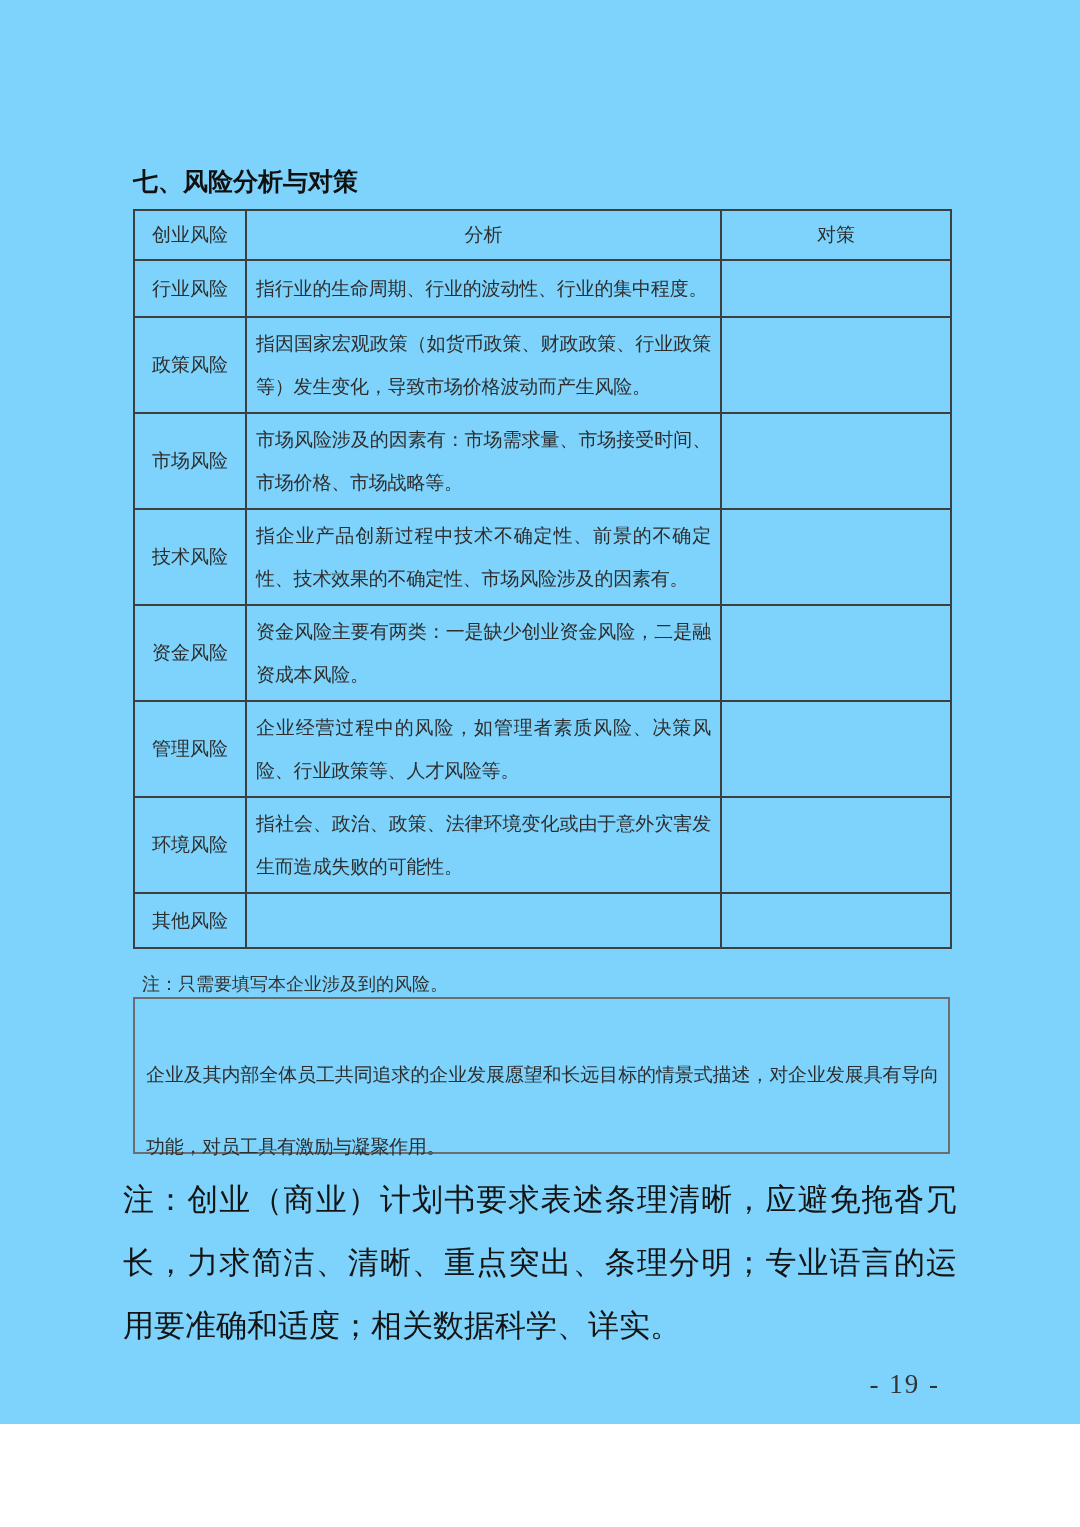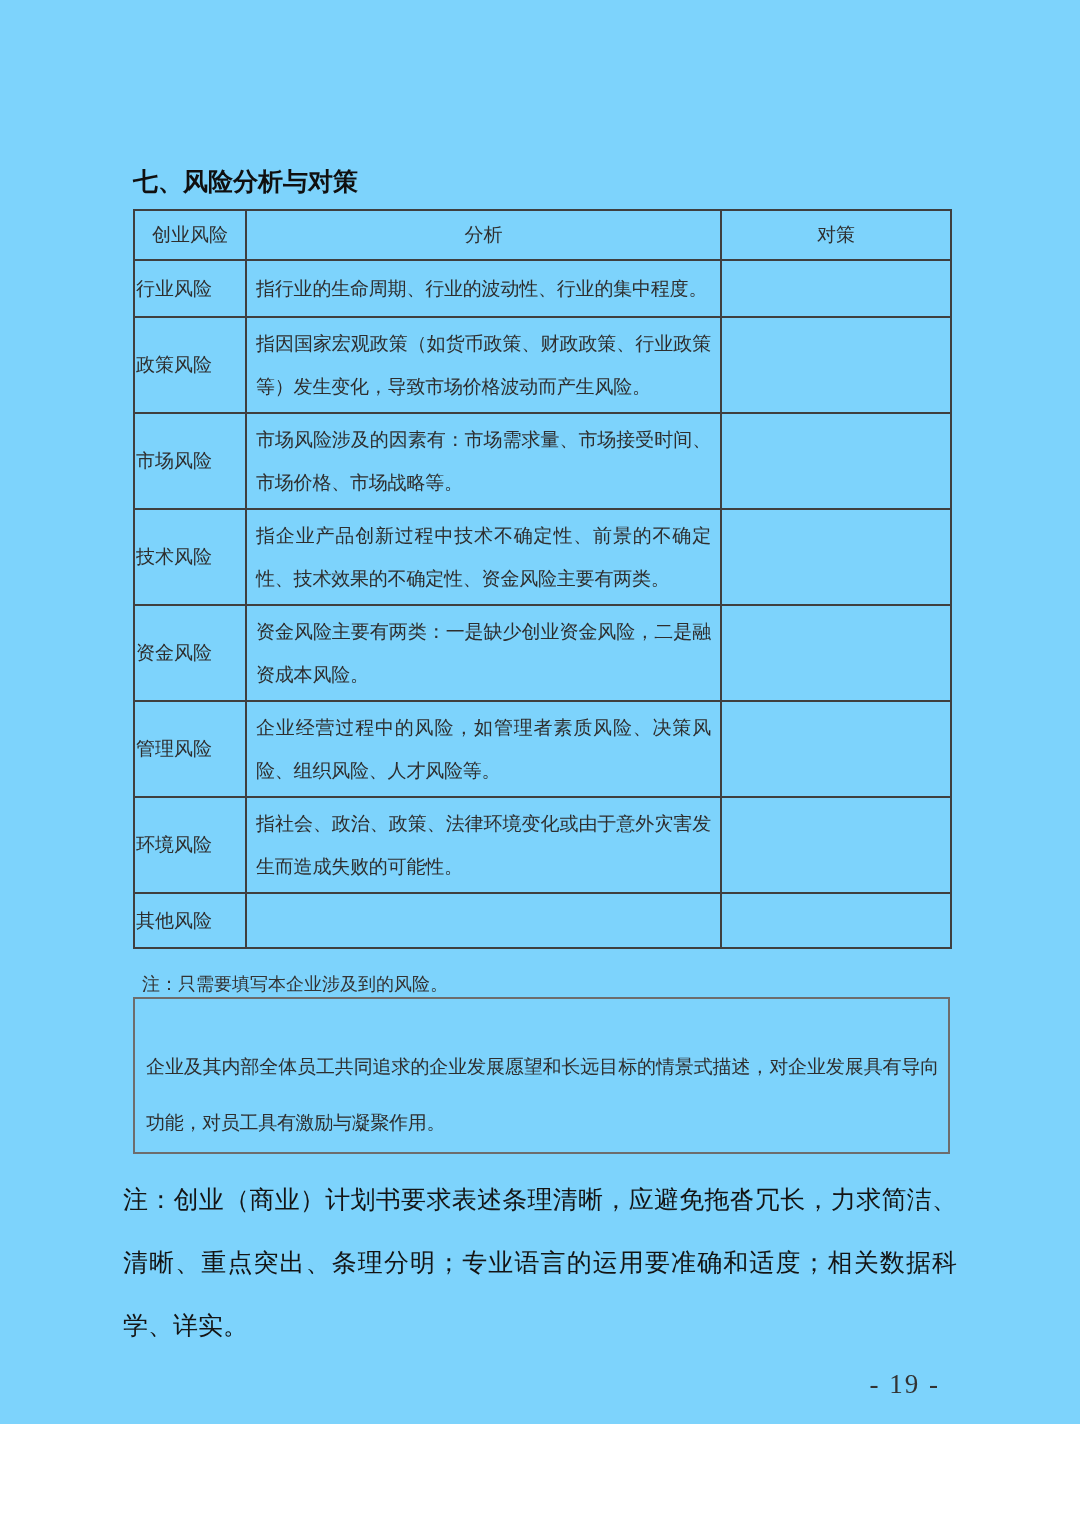--- a/index.html
+++ b/index.html
@@ -39,21 +39,21 @@
   table.risk .c3 { width: 230px; }
   table.risk th, table.risk td {
     border: 2px solid #3f3f3f;
     font-weight: 400;
     font-size: 19px;
     color: #2e2e2e;
     vertical-align: middle;
     overflow: hidden;
   }
   th.hdr { text-align: center; }
-  td.risk-name { text-align: left; }
+  td.risk-name { text-align: center; }
   td.analysis {
     padding: 4px 9px;
     line-height: 43px;
     text-align: justify;
     letter-spacing: -0.2px;
   }
   td.counter { padding: 6px 9px; }
   tr.r-head { height: 50px; }
   tr.r-s    { height: 57px; }
   tr.r-d    { height: 85px; }
@@ -68,27 +68,27 @@
 
   #s8-title { margin-top: 60px; margin-bottom: 9px; }
 
   .vision-box {
     border: 2px solid #6d6d6d;
     box-sizing: border-box;
     height: 157px;
     padding: 40px 9px 0 11px;
     font-size: 19px;
     letter-spacing: -0.3px;
-    line-height: 56px;
+    line-height: 72px;
     color: #2e2e2e;
     text-align: justify;
   }
 
   .footer-note {
-    font-size: 25px;
+    font-size: 31px;
     line-height: 63px;
     color: #141414;
     margin: 14px 4px 0 -10px;
     width: 834px;
     text-align: justify;
   }
 
   .page-num {
     font-size: 27px;
     color: #333333;
@@ -128,31 +128,31 @@
         <td class="analysis">指因国家宏观政策（如货币政策、财政政策、行业政策等）发生变化，导致市场价格波动而产生风险。</td>
         <td class="counter"></td>
       </tr>
       <tr class="r-d">
         <td class="risk-name">市场风险</td>
         <td class="analysis">市场风险涉及的因素有：市场需求量、市场接受时间、市场价格、市场战略等。</td>
         <td class="counter"></td>
       </tr>
       <tr class="r-d">
         <td class="risk-name">技术风险</td>
-        <td class="analysis">指企业产品创新过程中技术不确定性、前景的不确定性、技术效果的不确定性、资金风险主要有两类。</td>
+        <td class="analysis">指企业产品创新过程中技术不确定性、前景的不确定性、技术效果的不确定性、市场风险涉及的因素有。</td>
         <td class="counter"></td>
       </tr>
       <tr class="r-d">
         <td class="risk-name">资金风险</td>
         <td class="analysis">资金风险主要有两类：一是缺少创业资金风险，二是融资成本风险。</td>
         <td class="counter"></td>
       </tr>
       <tr class="r-d">
         <td class="risk-name">管理风险</td>
-        <td class="analysis">企业经营过程中的风险，如管理者素质风险、决策风险、组织风险、人才风险等。</td>
+        <td class="analysis">企业经营过程中的风险，如管理者素质风险、决策风险、行业政策等、人才风险等。</td>
         <td class="counter"></td>
       </tr>
       <tr class="r-d">
         <td class="risk-name">环境风险</td>
         <td class="analysis">指社会、政治、政策、法律环境变化或由于意外灾害发生而造成失败的可能性。</td>
         <td class="counter"></td>
       </tr>
       <tr class="r-last">
         <td class="risk-name">其他风险</td>
         <td class="analysis"></td>

